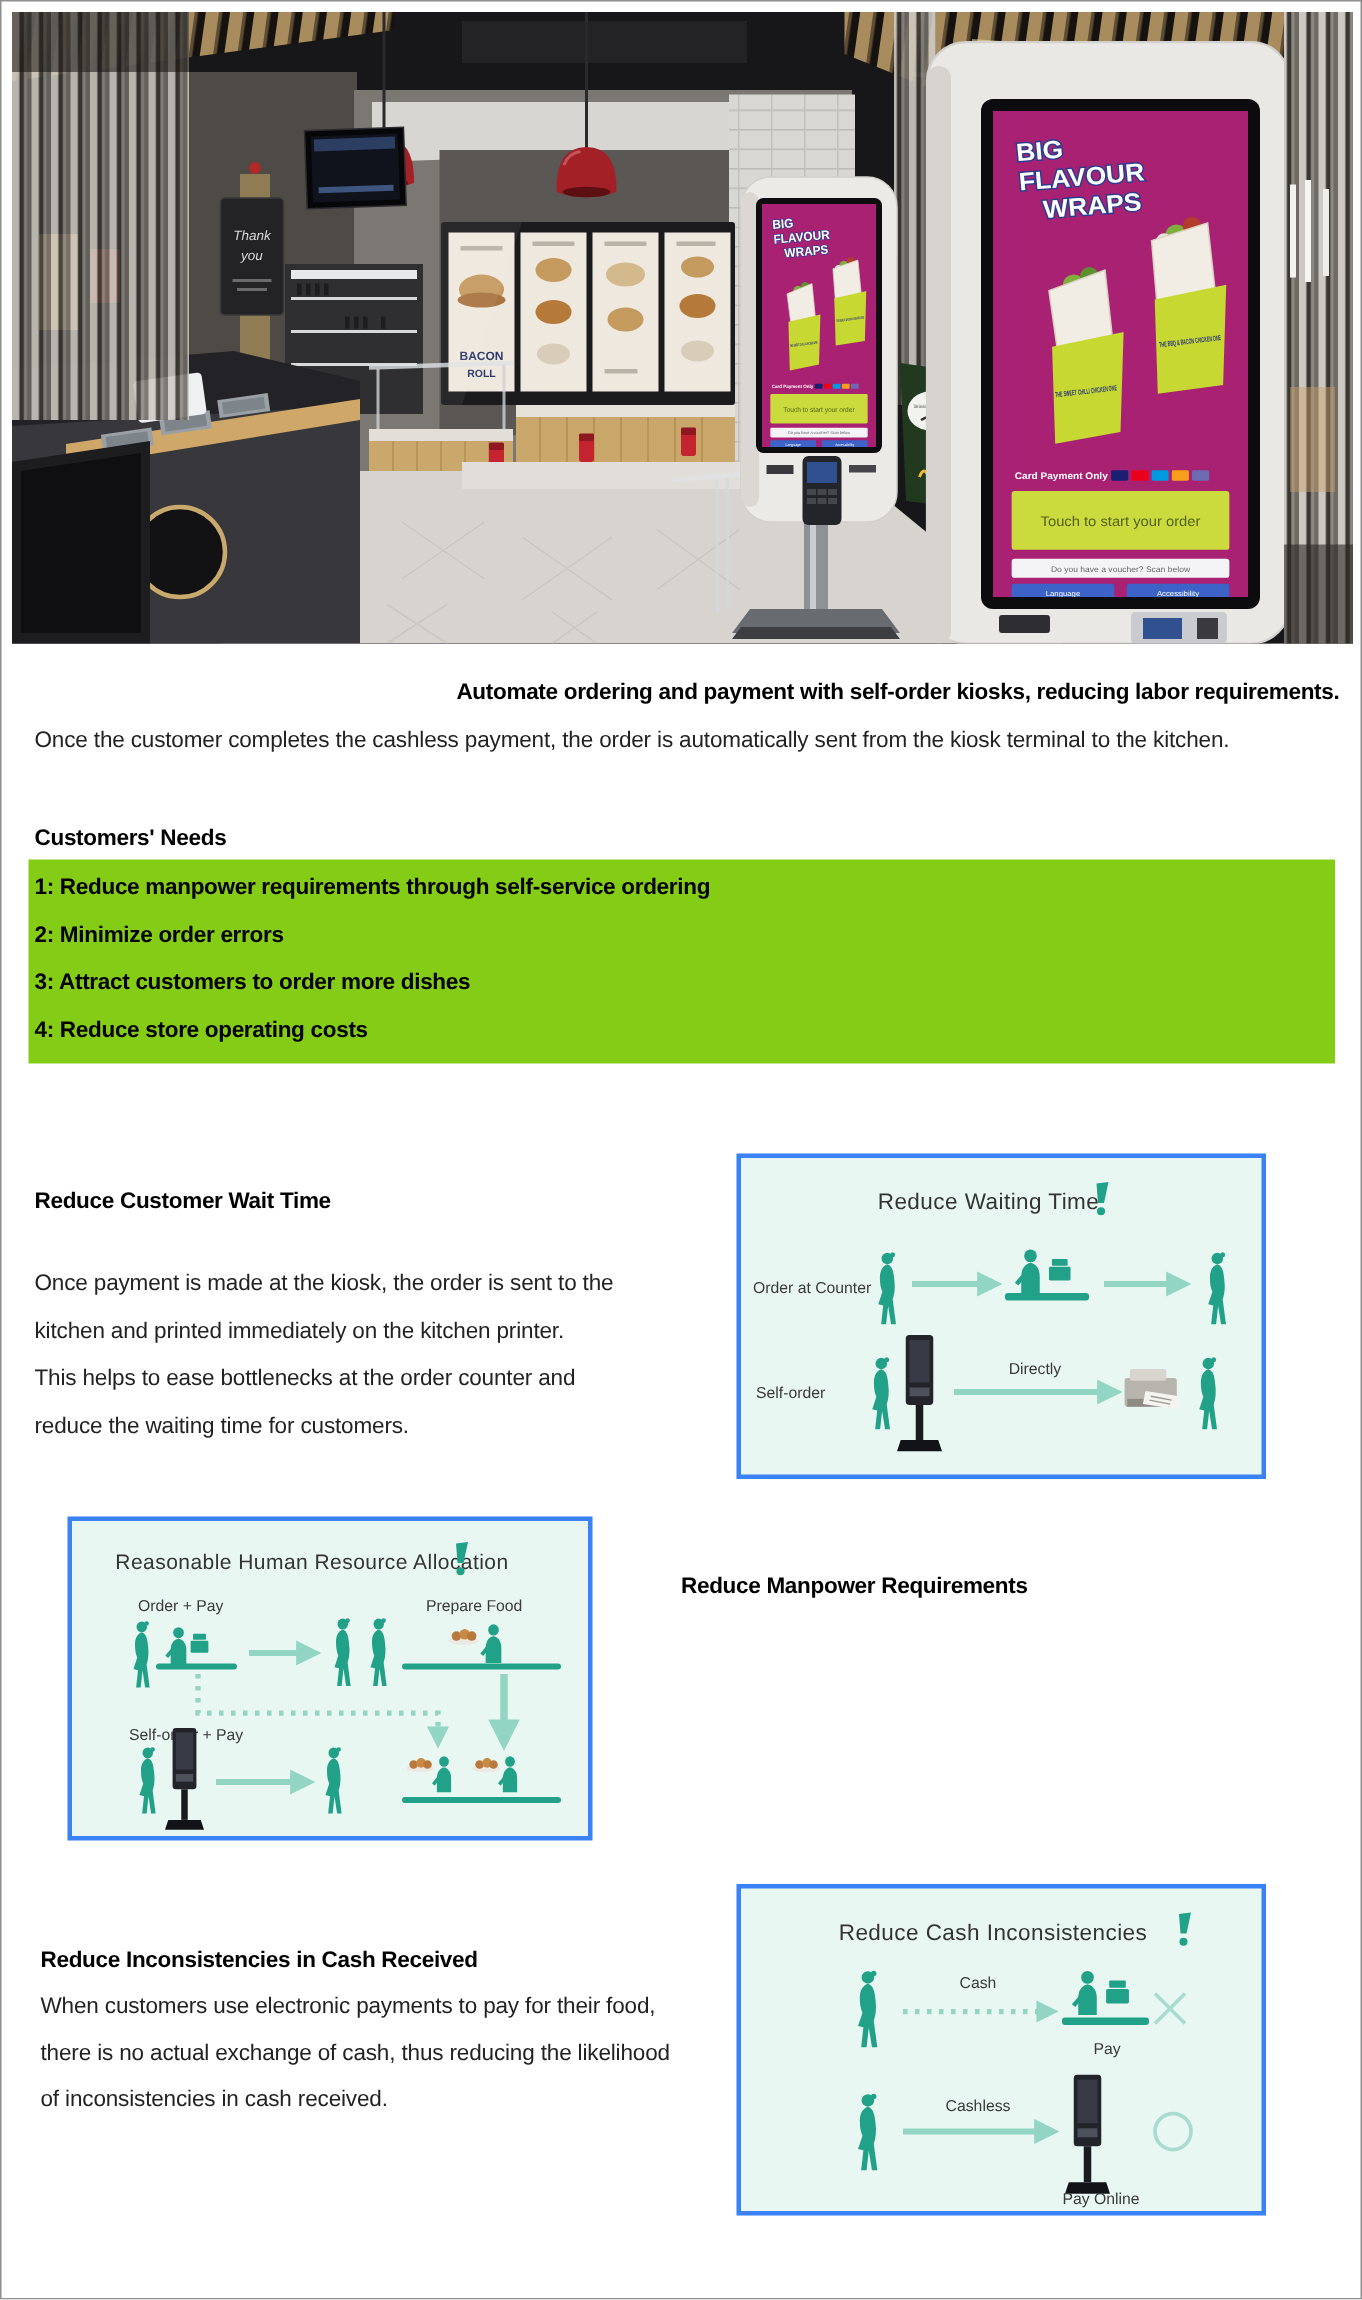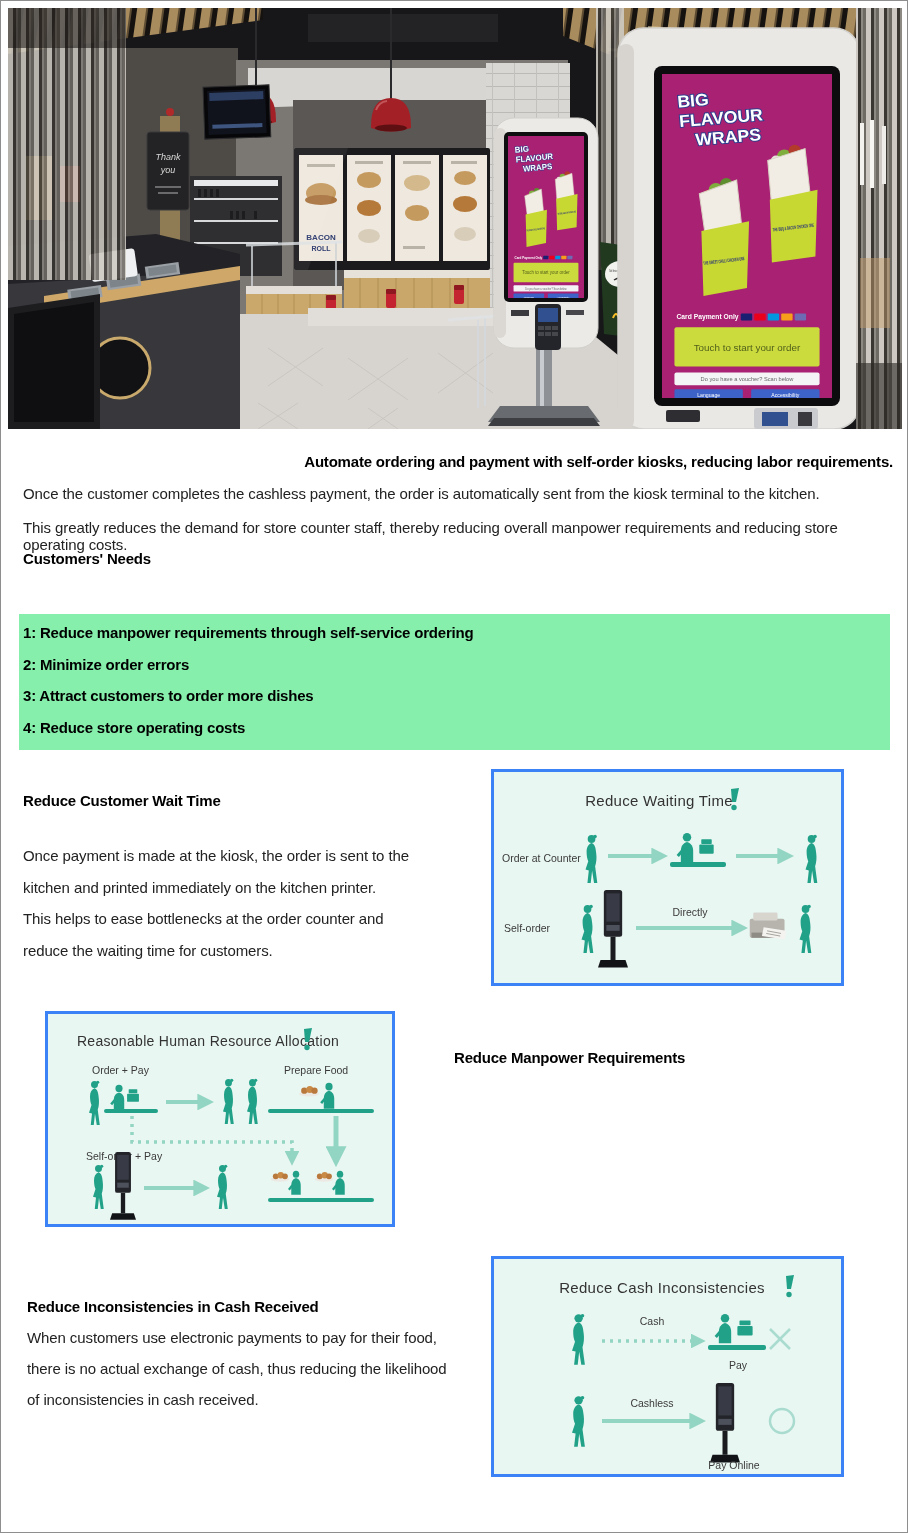--- a/index.html
+++ b/index.html
@@ -5,21 +5,21 @@
   html,body{margin:0;padding:0;background:#fff;}
   .page{position:relative;width:908px;height:1533px;background:#ffffff;
         border:1px solid #8e8e8e;box-sizing:border-box;overflow:hidden;
         font-family:"Liberation Sans",sans-serif;color:#1f1f1f;}
   .abs{position:absolute;}
   .h{font-weight:bold;font-size:15px;color:#000;letter-spacing:-0.2px;}
   .t{font-size:15px;color:#222;letter-spacing:-0.1px;}
   .pre{white-space:pre-line;line-height:31.5px;}
   .photo-wrap{position:absolute;left:7px;top:7px;width:894px;height:421px;background:#17171a;}
   .photo-wrap svg{display:block;width:100%;height:100%;}
-  .needs-box{position:absolute;left:18px;top:613px;width:871px;height:136px;background:#86efac;}
+  .needs-box{position:absolute;left:18px;top:572px;width:871px;height:136px;background:#84cc16;}
   .needs-box .inner{position:absolute;left:4px;top:3px;font-weight:bold;font-size:15px;
         color:#000;white-space:pre-line;line-height:31.6px;letter-spacing:-0.2px;}
   .dbox{position:absolute;background:#e9f7f2;border:3px solid #3b82f6;box-sizing:border-box;}
   .dbox svg{position:absolute;left:0;top:0;width:100%;height:100%;}
   .dtitle{font-size:15px;fill:#333;}
   .dlabel{font-size:10.5px;fill:#3a3a3a;}
   text{font-family:"Liberation Sans",sans-serif;}
 </style>
 </head>
 <body>
@@ -356,21 +356,20 @@
       <rect x="18" y="148" width="26" height="64" fill="#c9a15a"></rect>
       <rect x="52" y="158" width="20" height="36" fill="#b5452e"></rect>
       <rect x="0" y="0" width="118" height="272" fill="url(#pSlat)" opacity="0.88"></rect>
       <rect x="0" y="0" width="118" height="40" fill="#151310" opacity="0.55"></rect>
     </g>
   </svg>
   </div>
 
   <div class="abs h" style="left:22px;top:452px;width:870px;text-align:right;">Automate ordering and payment with self-order kiosks, reducing labor requirements.</div>
   <div class="abs t" style="left:22px;top:484px;width:878px;">Once the customer completes the cashless payment, the order is automatically sent from the kiosk terminal to the kitchen.</div>
-  <div class="abs t" style="left:22px;top:518px;width:878px;">This greatly reduces the demand for store counter staff, thereby reducing overall manpower requirements and reducing store operating costs.</div>
   <div class="abs h" style="left:22px;top:549px;">Customers' Needs</div>
 
   <div class="needs-box">
     <div class="inner">1:  Reduce manpower requirements through self-service ordering
 2:  Minimize order errors
 3:  Attract customers to order more dishes
 4:  Reduce store operating costs</div>
   </div>
 
   <div class="abs h" style="left:22px;top:791px;">Reduce Customer Wait Time</div>

